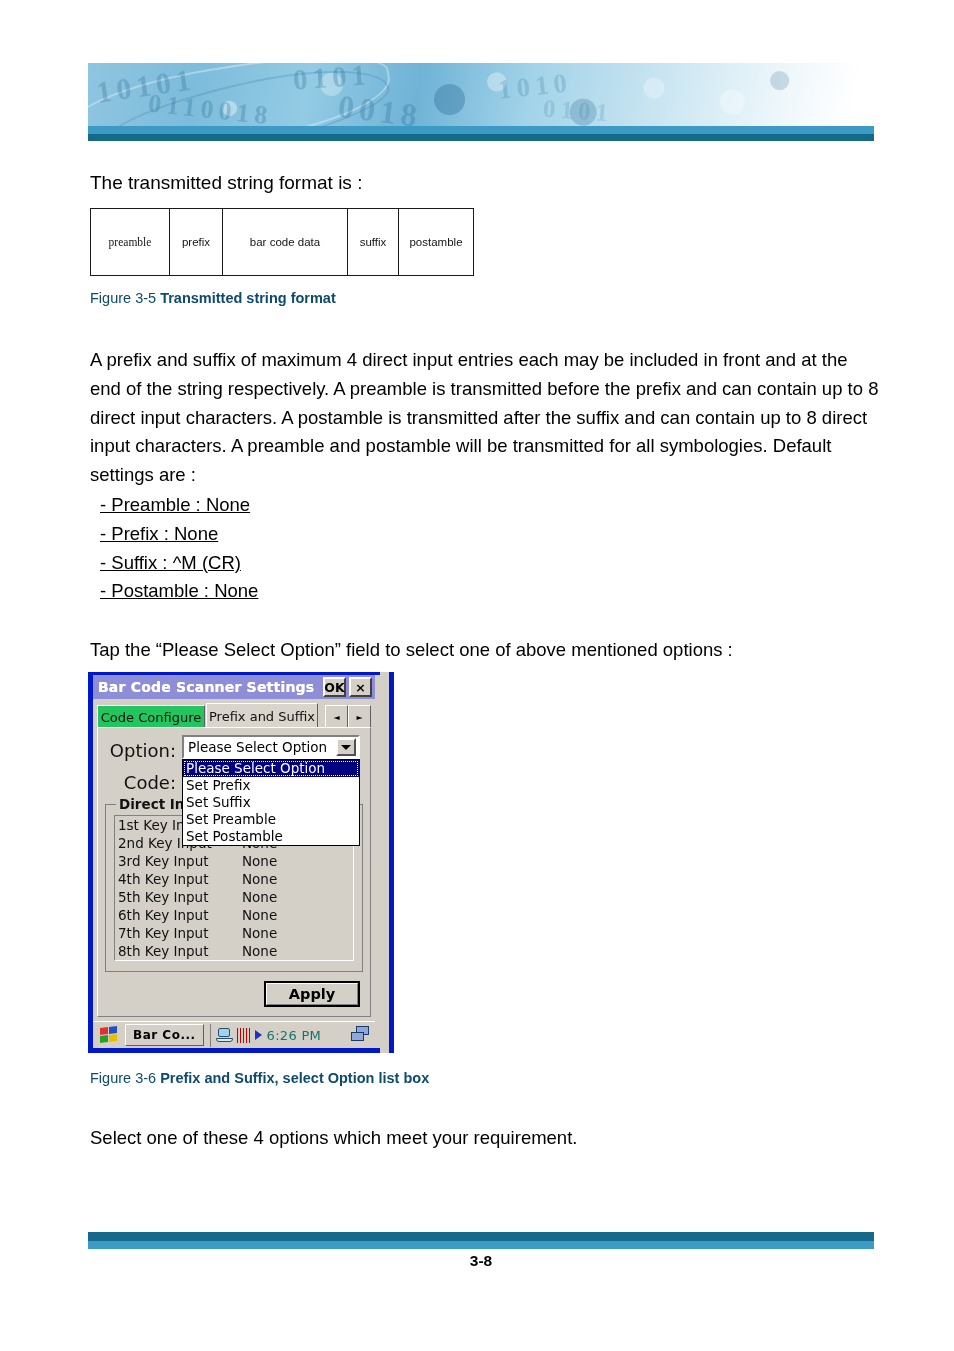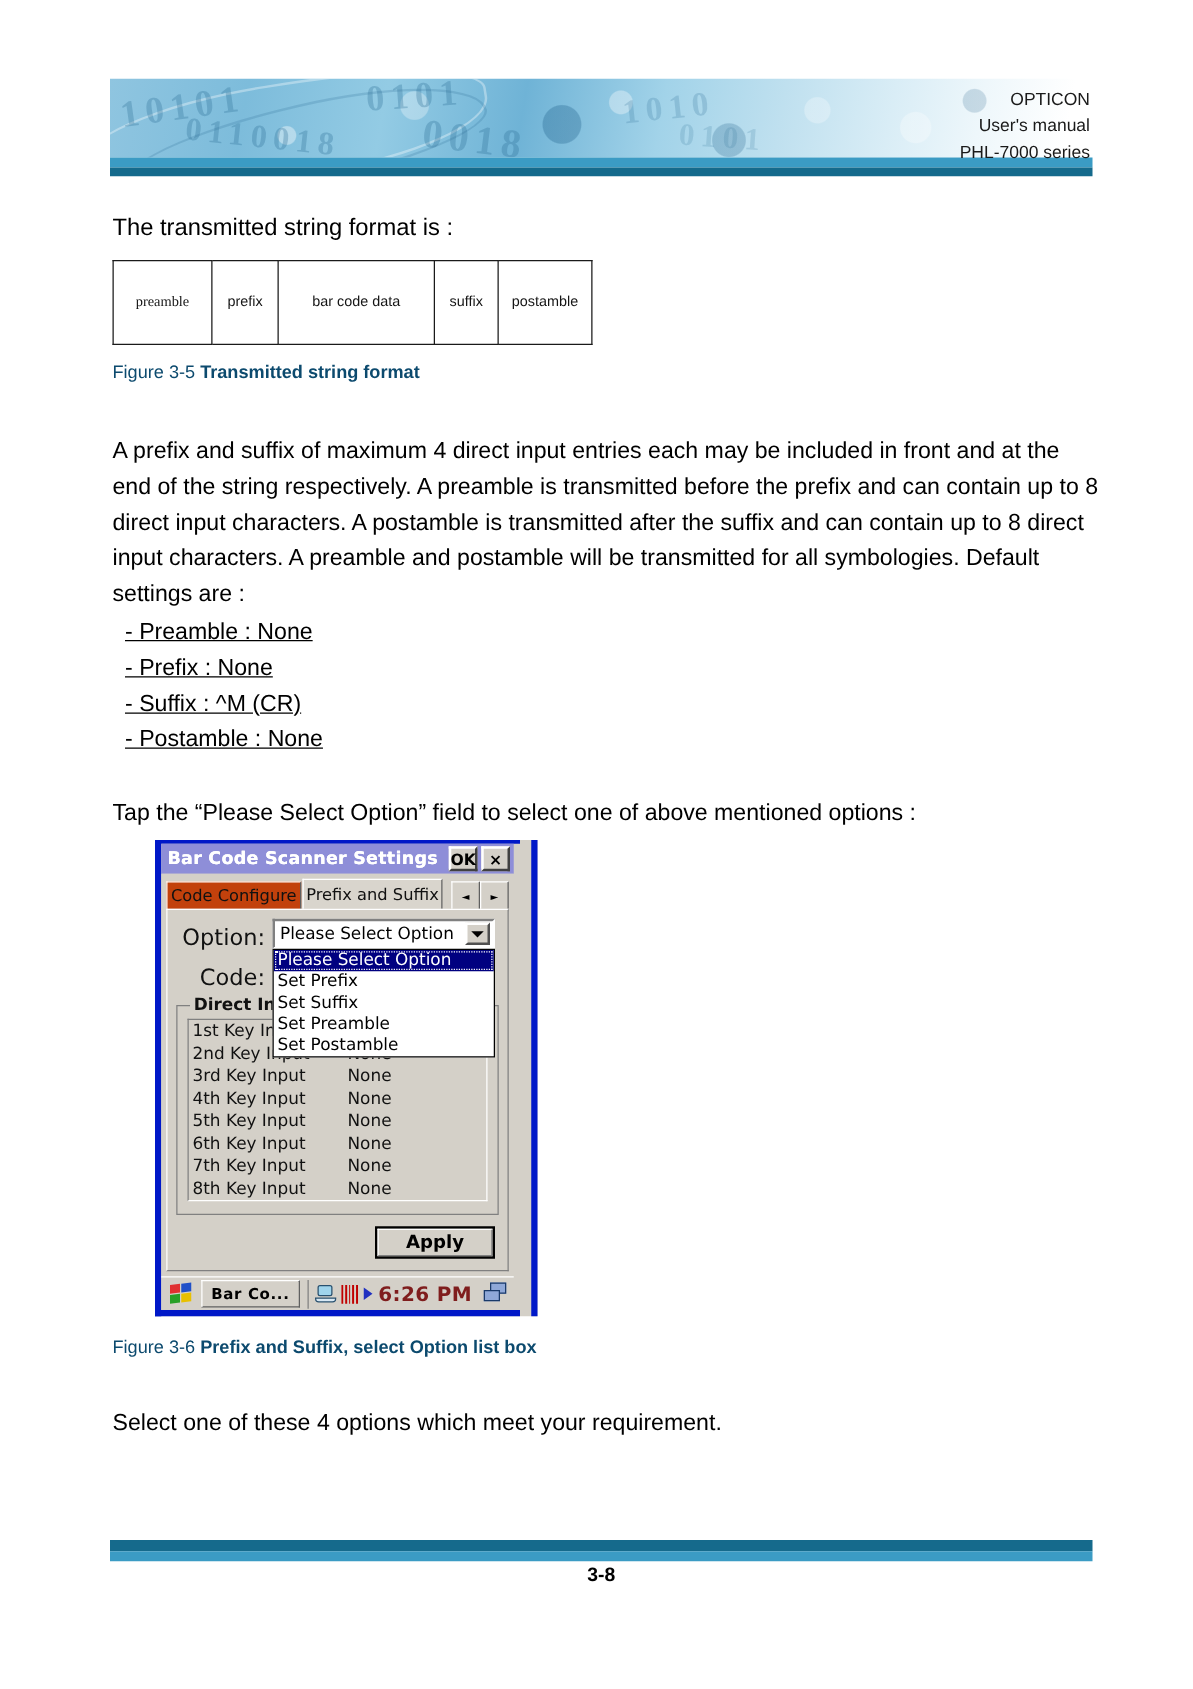--- a/index.html
+++ b/index.html
@@ -161,21 +161,20 @@
 
   
   .dialog {
     position: absolute;
     left: 88px;
     top: 672px;
     width: 306px;
     height: 381px;
     background: #d4d0c8;
     font-family: "DejaVu Sans", sans-serif;
-    margin-left: 36px;
   }
   .dlg-blue-left {
     position: absolute;
     left: 0; top: 0;
     width: 5px; height: 381px;
     background: #0018c8;
   }
   .dlg-blue-right {
     position: absolute;
     right: 0; top: 0;
@@ -237,21 +236,21 @@
   
   .tabstrip {
     position: absolute;
     left: 4px; top: 4px;
     width: 274px; height: 26px;
   }
   .tab {
     position: absolute;
     top: 2px;
     height: 24px;
-    background: #c2410c;
+    background: #22c55e;
     border-top: 1.5px solid #ffffff;
     border-left: 1.5px solid #ffffff;
     border-right: 1.5px solid #606060;
     font-size: 13px;
     color: #111;
     display: flex;
     align-items: center;
     justify-content: center;
     box-sizing: border-box;
     white-space: nowrap;
@@ -505,23 +504,23 @@
     border-top: 1px solid transparent;
   }
   .tray-play {
     width: 0; height: 0;
     border-top: 5px solid transparent;
     border-bottom: 5px solid transparent;
     border-left: 7px solid #2030c0;
     margin-right: 5px;
   }
   .tray-time {
-    font-size: 16px;
-    font-weight: bold;
-    color: #7f1d1d;
+    font-size: 13px;
+    font-weight: normal;
+    color: #0f766e;
     letter-spacing: 0.3px;
     white-space: nowrap;
   }
   .tray-sip {
     margin-left: auto;
     margin-right: 4px;
     width: 20px; height: 18px;
     position: relative;
   }
   .tray-sip .w1, .tray-sip .w2 {
@@ -566,25 +565,20 @@
     <div class="swirl2"></div>
     <div class="binary b1">10101</div>
     <div class="binary b2">0110018</div>
     <div class="binary b3">0101</div>
     <div class="binary b4">0018</div>
     <div class="binary b5">1010</div>
     <div class="binary b6">0101</div>
   </div>
   <div class="header-bar-dark"></div>
   <div class="header-bar-light"></div>
-  <div class="header-text">
-    <div>OPTICON</div>
-    <div>User's manual</div>
-    <div>PHL-7000 series</div>
-  </div>
 </div>
 
 <div class="intro-line">The transmitted string format is :</div>
 
 <table class="fmt-table">
   <tbody>
       <tr>
     <td class="fmt-c0">preamble</td>
     <td class="fmt-c1">prefix</td>
     <td class="fmt-c2">bar code data</td>

